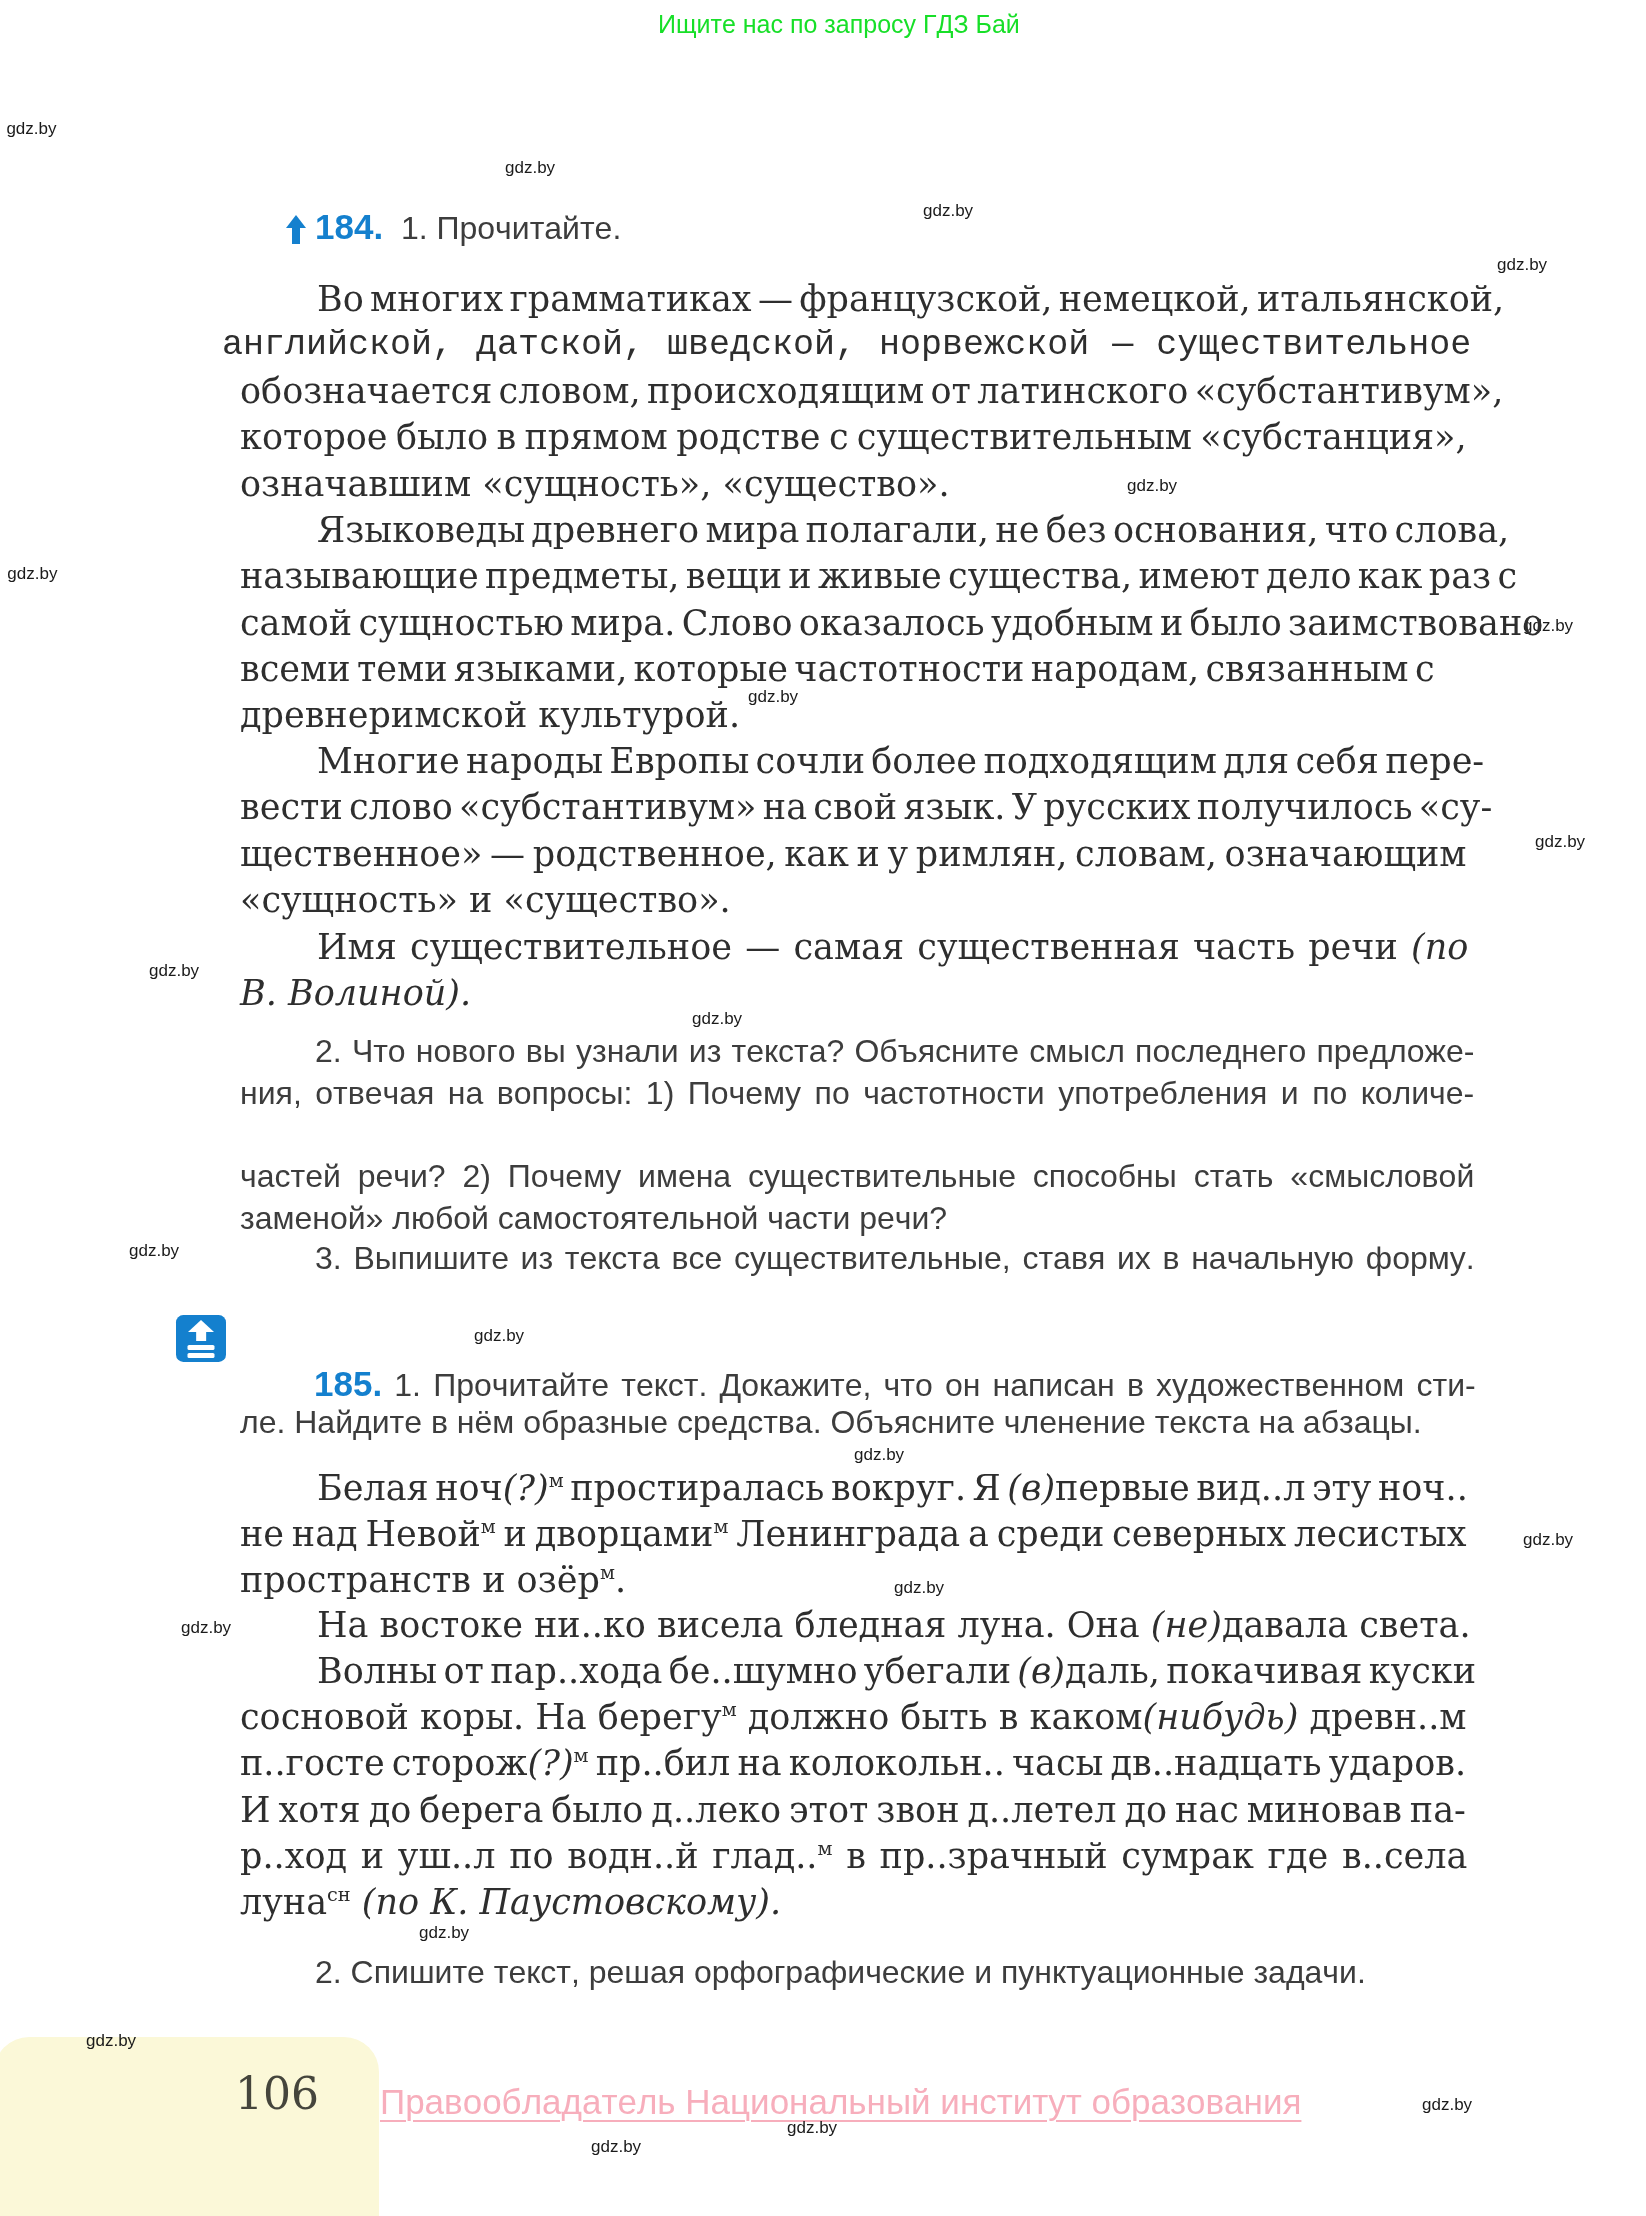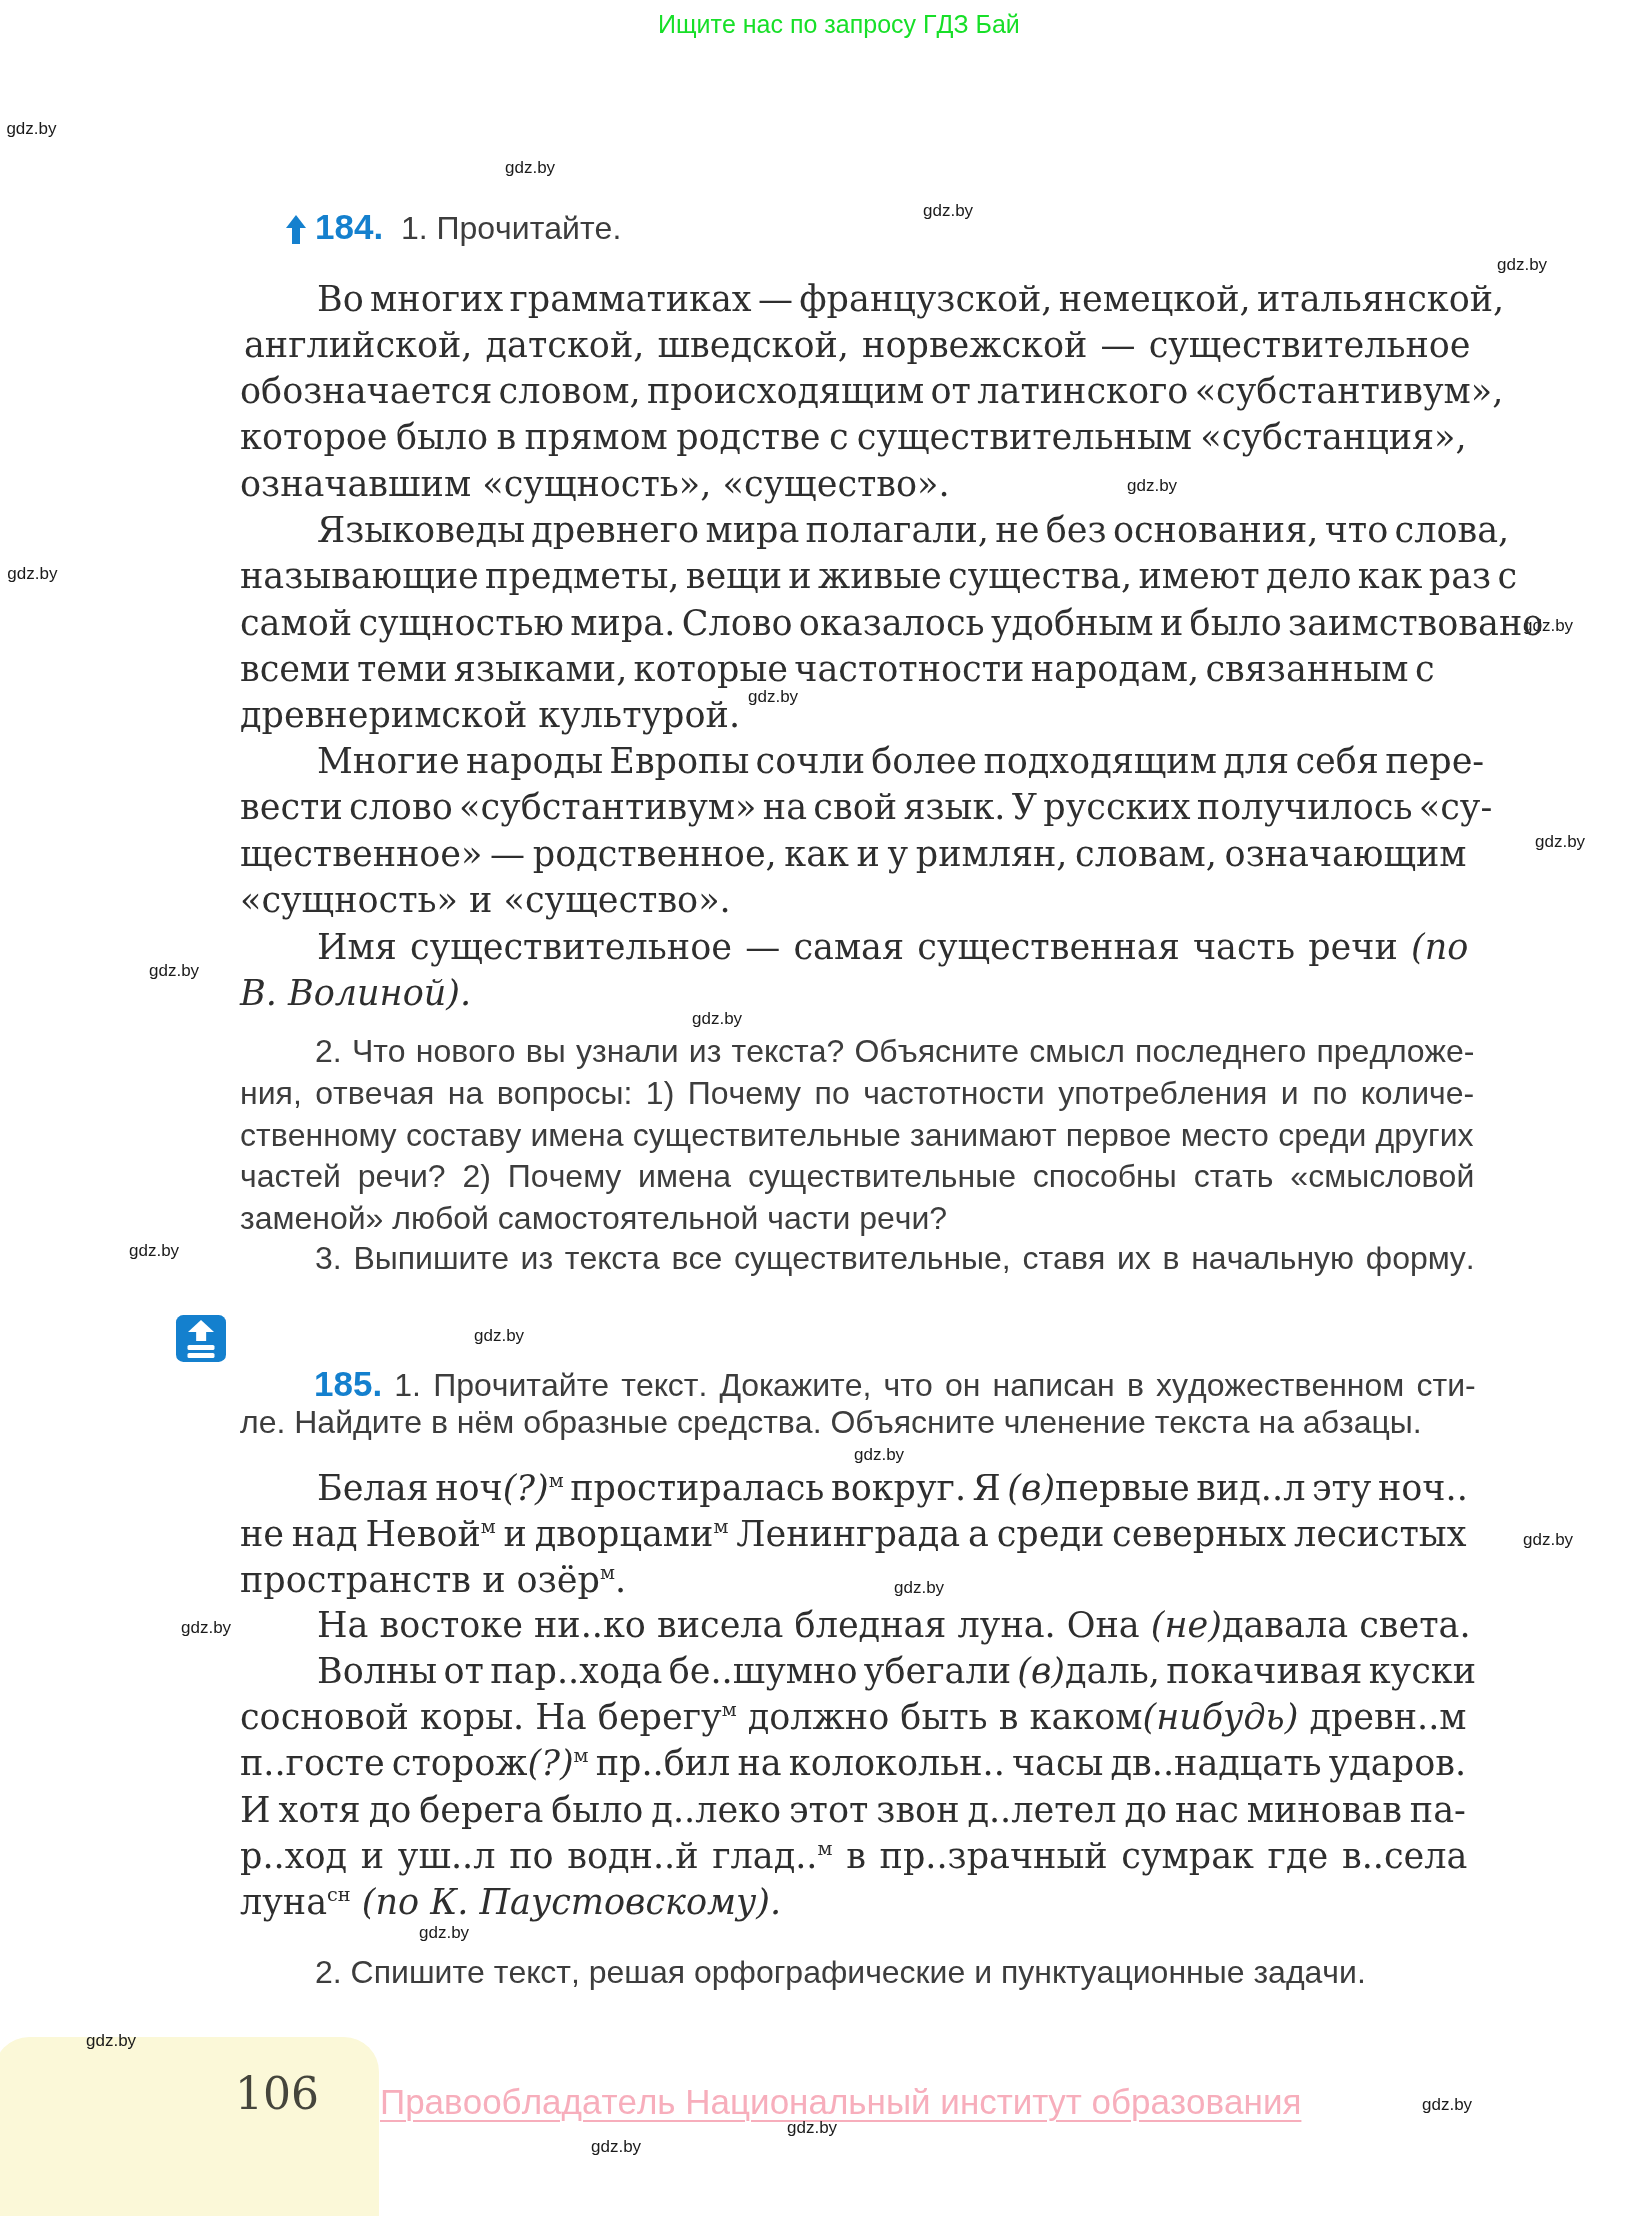--- a/index.html
+++ b/index.html
@@ -74,38 +74,37 @@
     <div class="wm" style="left: 1523px; top: 1530px;">gdz.by</div>
     <div class="wm" style="left: 181px; top: 1618px;">gdz.by</div>
     <div class="wm" style="left: 894px; top: 1578px;">gdz.by</div>
     <div class="wm" style="left: 419px; top: 1923px;">gdz.by</div>
     <div class="wm" style="left: 86px; top: 2031px;">gdz.by</div>
     <div class="wm" style="left: 787px; top: 2118px;">gdz.by</div>
     <div class="wm" style="left: 591px; top: 2137px;">gdz.by</div>
     <div class="wm" style="left: 1422px; top: 2095px;">gdz.by</div>
     <div class="line sans" style="left: 286px; top: 208px;"><span class="inner"><span class="arr"></span><b class="num">184.</b>&nbsp; 1. Прочитайте.</span></div>
     <div class="line serif" style="left: 317px; top: 280px; word-spacing: -4.8px;"><span class="inner">Во многих грамматиках — французской, немецкой, итальянской,</span></div>
-    <div class="line serif" style="left: 244px; top: 326px; word-spacing: 2px;"><span class="inner">английской, датской, шведской, норвежской — существительное</span></div>
+    <div class="line serif" style="left: 222px; top: 326px; word-spacing: 2px; font-family: Liberation Mono, monospace;"><span class="inner">английской, датской, шведской, норвежской — существительное</span></div>
     <div class="line serif" style="left: 240px; top: 372px; word-spacing: -4.8px;"><span class="inner">обозначается словом, происходящим от латинского «субстантивум»,</span></div>
     <div class="line serif" style="left: 240px; top: 418px; word-spacing: -2.8px;"><span class="inner">которое было в прямом родстве с существительным «субстанция»,</span></div>
     <div class="line serif" style="left: 240px; top: 465px;"><span class="inner">означавшим «сущность», «существо».</span></div>
     <div class="line serif" style="left: 317px; top: 511px; word-spacing: -4.8px;"><span class="inner">Языковеды древнего мира полагали, не без основания, что слова,</span></div>
     <div class="line serif" style="left: 240px; top: 557px; word-spacing: -4.8px;"><span class="inner">называющие предметы, вещи и живые существа, имеют дело как раз с</span></div>
     <div class="line serif" style="left: 240px; top: 604px; word-spacing: -4.8px;"><span class="inner">самой сущностью мира. Слово оказалось удобным и было заимствовано</span></div>
     <div class="line serif" style="left: 240px; top: 650px; word-spacing: -4.8px;"><span class="inner">всеми теми языками, которые частотности народам, связанным с</span></div>
     <div class="line serif" style="left: 240px; top: 696px;"><span class="inner">древнеримской культурой.</span></div>
     <div class="line serif" style="left: 317px; top: 742px; word-spacing: -4.8px;"><span class="inner">Многие народы Европы сочли более подходящим для себя пере-</span></div>
     <div class="line serif" style="left: 240px; top: 788px; word-spacing: -4.8px;"><span class="inner">вести слово «субстантивум» на свой язык. У русских получилось «су-</span></div>
     <div class="line serif" style="left: 240px; top: 835px; word-spacing: -3.5px;"><span class="inner">щественное» — родственное, как и у римлян, словам, означающим</span></div>
     <div class="line serif" style="left: 240px; top: 881px;"><span class="inner">«сущность» и «существо».</span></div>
     <div class="line serif" style="left: 317px; top: 928px; word-spacing: 2.1px;"><span class="inner">Имя существительное — самая существенная часть речи <i>(по</i></span></div>
     <div class="line serif" style="left: 240px; top: 974px;"><span class="inner"><i>В. Волиной).</i></span></div>
     <div class="line sans" style="left: 315px; top: 1034px; word-spacing: 1.3px;"><span class="inner">2. Что нового вы узнали из текста? Объясните смысл последнего предложе-</span></div>
     <div class="line sans" style="left: 240px; top: 1076px; word-spacing: 4.6px;"><span class="inner">ния, отвечая на вопросы: 1) Почему по частотности употребления и по количе-</span></div>
-    <div class="line sans" style="left: 240px; top: 1118px; word-spacing: 0.4px;"><span class="inner">ственному составу имена существительные занимают первое место среди других</span></div>
     <div class="line sans" style="left: 240px; top: 1159px; word-spacing: 8px;"><span class="inner">частей речи? 2) Почему имена существительные способны стать «смысловой</span></div>
     <div class="line sans" style="left: 240px; top: 1201px;"><span class="inner">заменой» любой самостоятельной части речи?</span></div>
     <div class="line sans" style="left: 315px; top: 1241px; word-spacing: 2.8px;"><span class="inner">3. Выпишите из текста все существительные, ставя их в начальную форму.</span></div>
     <div class="line sans" style="left: 314px; top: 1365px; word-spacing: 3.3px;"><span class="inner"><b class="num">185.</b> 1. Прочитайте текст. Докажите, что он написан в художественном сти-</span></div>
     <div class="line sans" style="left: 240px; top: 1405px; text-align: center;"><span class="inner">ле. Найдите в нём образные средства. Объясните членение текста на абзацы.</span></div>
     <div class="line serif" style="left: 317px; top: 1469px; word-spacing: -4.6px;"><span class="inner">Белая ноч<i>(?)</i><sup>м</sup> простиралась вокруг. Я <i>(в)</i>первые вид..л эту ноч..</span></div>
     <div class="line serif" style="left: 240px; top: 1515px; word-spacing: -3.3px;"><span class="inner">не над Невой<sup>м</sup> и дворцами<sup>м</sup> Ленинграда а среди северных лесистых</span></div>
     <div class="line serif" style="left: 240px; top: 1561px;"><span class="inner">пространств и озёр<sup>м</sup>.</span></div>
     <div class="line serif" style="left: 317px; top: 1606px;"><span class="inner">На востоке ни..ко висела бледная луна. Она <i>(не)</i>давала света.</span></div>
     <div class="line serif" style="left: 317px; top: 1652px; word-spacing: -4.8px;"><span class="inner">Волны от пар..хода бе..шумно убегали <i>(в)</i>даль, покачивая куски</span></div>

